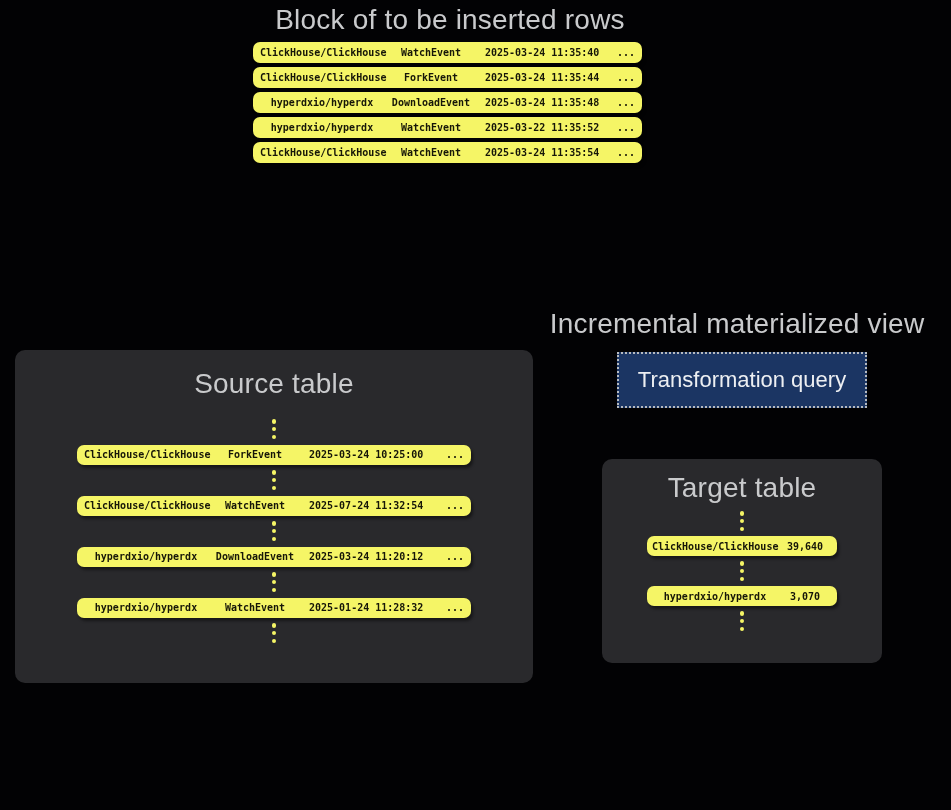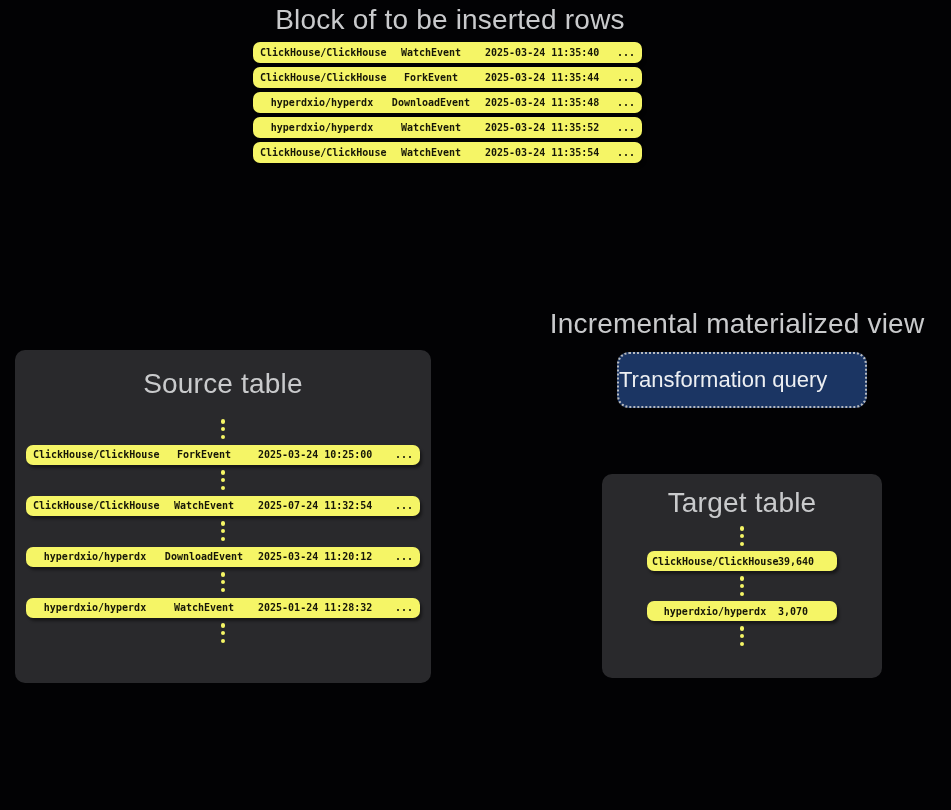--- a/index.html
+++ b/index.html
@@ -53,21 +53,21 @@
   .yrow.narrow {
     width: 190px;
     height: 20px;
     grid-template-columns: 126px 1fr;
     padding: 0 5px;
   }
   .c-repo { text-align: center; white-space: pre; }
   .c-event { text-align: center; white-space: pre; }
   .c-time { text-align: left; padding-left: 7px; white-space: pre; }
   .c-more { text-align: right; white-space: pre; }
-  .c-count { text-align: left; white-space: pre; }
+  .c-count { text-align: center; white-space: pre; }
 
   
   .stack { display: flex; flex-direction: column; }
   .stack.top-rows { gap: 4px; }
 
   
   .dots {
     height: 20px;
     display: flex;
     flex-direction: column;
@@ -86,26 +86,26 @@
   .panel-title { margin-top: 17px; line-height: 33px; }
   .panel .content { display: flex; flex-direction: column; align-items: center; }
   .src .content { margin-top: 19px; gap: 5.5px; }
   .tgt .panel-title { margin-top: 12px; }
   .tgt .content { margin-top: 7px; gap: 5px; }
 
   
   .tq-button {
     background: #1b3563;
     border: 2px dotted #b6bac0;
-    border-radius: 12px;
+    border-radius: 0;
     color: #edeff2;
     font-size: 22px;
     display: flex;
     align-items: center;
-    justify-content: flex-start;
+    justify-content: center;
     white-space: nowrap;
   }
 </style>
 </head>
 <body>
 
 <div class="abs big-title" style="left:230px; top:4px; width:440px;">Block of to be inserted rows</div>
 
 <div class="abs stack top-rows" style="left:253px; top:42px; width:389px;">
 
@@ -126,33 +126,33 @@
     <div class="yrow wide">
       <span class="c-repo">hyperdxio/hyperdx</span>
       <span class="c-event">DownloadEvent</span>
       <span class="c-time">2025-03-24 11:35:48</span>
       <span class="c-more">...</span>
     </div>
 
     <div class="yrow wide">
       <span class="c-repo">hyperdxio/hyperdx</span>
       <span class="c-event">WatchEvent</span>
-      <span class="c-time">2025-03-24 11:35:52</span>
+      <span class="c-time">2025-03-22 11:35:52</span>
       <span class="c-more">...</span>
     </div>
 
     <div class="yrow wide">
       <span class="c-repo">ClickHouse/ClickHouse</span>
       <span class="c-event">WatchEvent</span>
       <span class="c-time">2025-03-24 11:35:54</span>
       <span class="c-more">...</span>
     </div>
   </div>
 
-<div class="abs panel src" style="left:15px; top:350px; width:416px; height:333px;align-items:center;">
+<div class="abs panel src" style="left:15px; top:350px; width:518px; height:333px;align-items:center;">
   <div class="big-title panel-title">Source table</div>
   <div class="content">
 
   <div class="dots">
         <i></i>
         <i></i>
         <i></i>
       </div>
       <div class="yrow wide">
         <span class="c-repo">ClickHouse/ClickHouse</span>
@@ -203,21 +203,21 @@
       </div>
     </div>
 </div>
 
 <div class="abs big-title" style="left:477px; top:308px; width:520px;">Incremental materialized view</div>
 
 <div class="abs tq-button" style="left:617px; top:352px; width:250px; height:56px;">
   <span>Transformation query</span>
 </div>
 
-<div class="abs panel tgt" style="left:602px; top:474px; width:280px; height:204px;">
+<div class="abs panel tgt" style="left:602px; top:459px; width:280px; height:204px;">
   <div class="big-title panel-title">Target table</div>
   <div class="content">
 
   <div class="dots">
         <i></i>
         <i></i>
         <i></i>
       </div>
       <div class="yrow narrow">
         <span class="c-repo">ClickHouse/ClickHouse</span>

